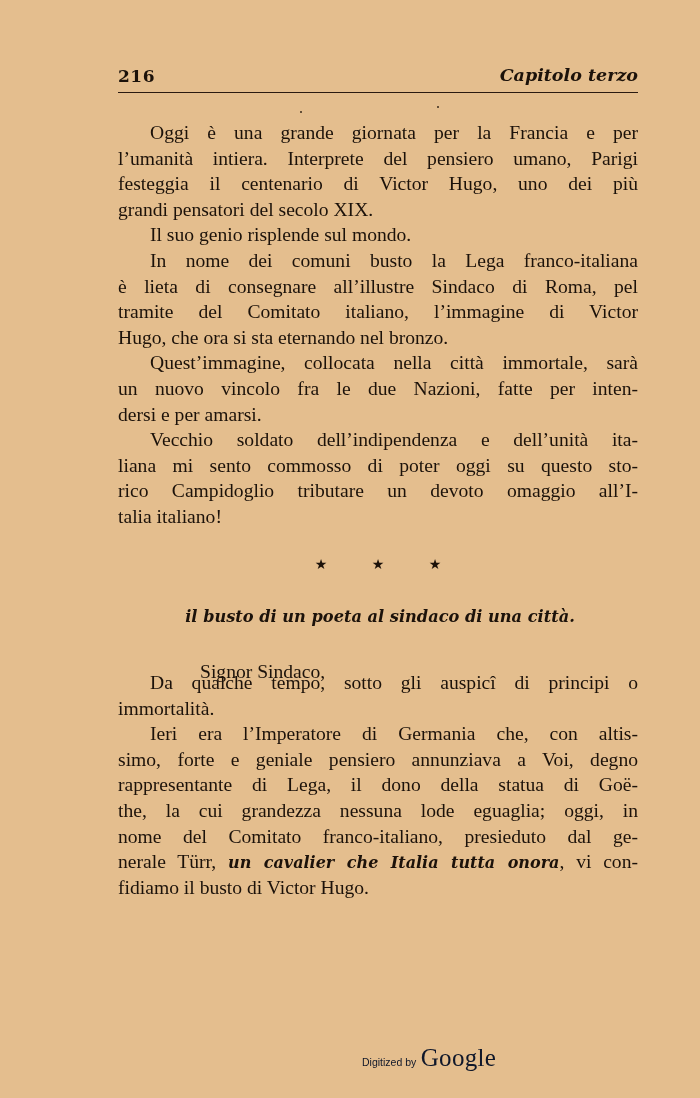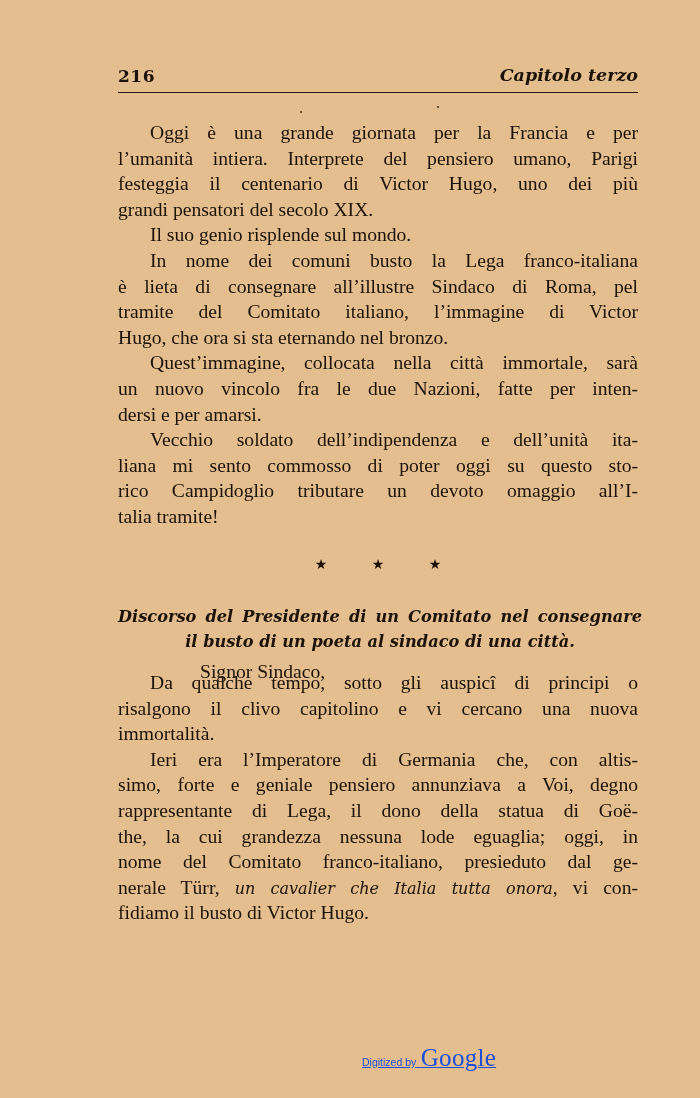--- a/index.html
+++ b/index.html
@@ -40,25 +40,24 @@
     position: absolute; left: 118px; width: 524px; top: 604px;
     font-family: "DejaVu Serif", serif; font-style: italic; font-weight: bold;
     font-size: 16.2px; line-height: 25px;
   }
   .heading .line { height: 25px; }
   .heading .line.center { text-align: center; text-align-last: center; font-style: italic; }
   .salutation {
     position: absolute; left: 200px; top: 661px;
     font-family: "Liberation Serif", serif; font-size: 19.6px;
   }
-  .it { font-family: "DejaVu Serif", serif; font-style: italic; font-weight: normal; font-size: 16px; }
+  .it { font-family: "DejaVu Serif", serif; font-style: italic; font-weight: bold; font-size: 16px; }
   .watermark {
-    position: absolute; left: 362px; top: 1044px; color: #1d4ed8;
+    position: absolute; left: 362px; top: 1044px; color: #0f172a;
     font-family: "Liberation Sans", sans-serif;
-    text-decoration: underline;
   }
   .wm-small { font-size: 10.5px; }
   .wm-big { font-family: "Liberation Serif", serif; font-size: 25px; letter-spacing: 0.3px; }
 </style>
 </head>
 <body>
 
 <div class="header">
   <span class="page-num">216</span>
   <span class="running-title">Capitolo terzo</span>
@@ -75,35 +74,33 @@
   <span class="line indent">In nome dei comuni busto la Lega franco-italiana</span>
   <span class="line">è lieta di consegnare all’illustre Sindaco di Roma, pel</span>
   <span class="line">tramite del Comitato italiano, l’immagine di Victor</span>
   <span class="line last">Hugo, che ora si sta eternando nel bronzo.</span>
   <span class="line indent">Quest’immagine, collocata nella città immortale, sarà</span>
   <span class="line">un nuovo vincolo fra le due Nazioni, fatte per inten-</span>
   <span class="line last">dersi e per amarsi.</span>
   <span class="line indent">Vecchio soldato dell’indipendenza e dell’unità ita-</span>
   <span class="line">liana mi sento commosso di poter oggi su questo sto-</span>
   <span class="line">rico Campidoglio tributare un devoto omaggio all’I-</span>
-  <span class="line last">talia tramite!</span>
+  <span class="line last">talia italiano!</span>
 </div>
 
 <div class="stars">★ ★ ★</div>
 
 <div class="heading">
-  <span class="line">Discorso del Presidente di un Comitato nel consegnare</span>
   <span class="line center">il busto di un poeta al sindaco di una città.</span>
 </div>
 
 <div class="salutation">Signor Sindaco,</div>
 
 <div class="text" style="top:670px">
   <span class="line indent">Da qualche tempo, sotto gli auspicî di principi o</span>
-  <span class="line">risalgono il clivo capitolino e vi cercano una nuova</span>
   <span class="line last">immortalità.</span>
   <span class="line indent">Ieri era l’Imperatore di Germania che, con altis-</span>
   <span class="line">simo, forte e geniale pensiero annunziava a Voi, degno</span>
   <span class="line">rappresentante di Lega, il dono della statua di Goë-</span>
   <span class="line">the, la cui grandezza nessuna lode eguaglia; oggi, in</span>
   <span class="line">nome del Comitato franco-italiano, presieduto dal ge-</span>
   <span class="line"><span>nerale Türr,</span> <span class="it">un cavalier che Italia tutta onora</span><span>, vi con-</span></span>
   <span class="line last">fidiamo il busto di Victor Hugo.</span>
 </div>
 

